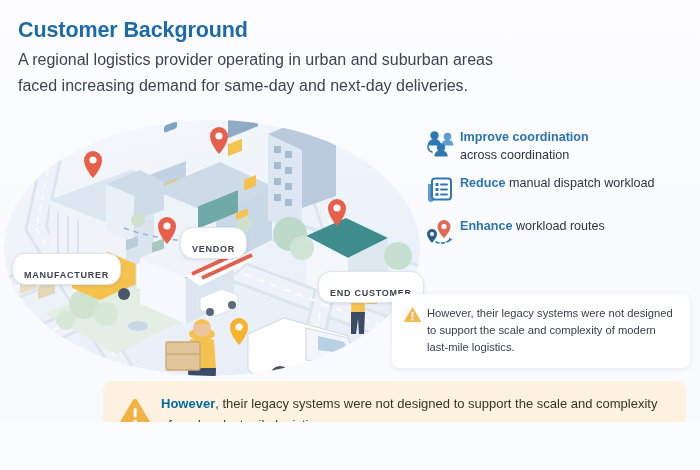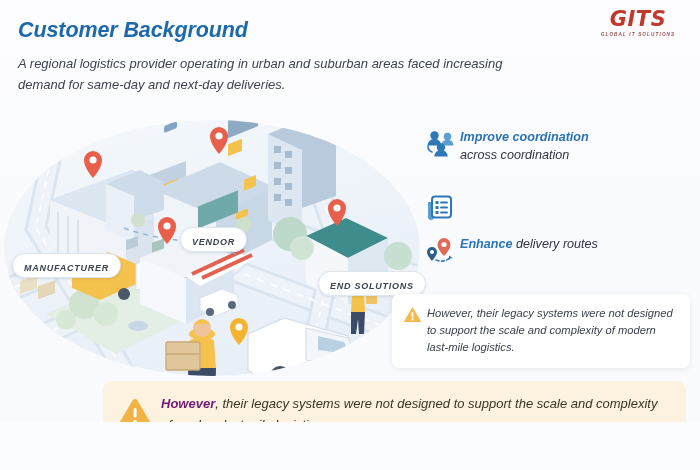--- a/index.html
+++ b/index.html
@@ -13,39 +13,38 @@
     background: #fbfcfe;
     font-family: "Liberation Sans", sans-serif;
     -webkit-font-smoothing: antialiased;
   }
   .slide {
     position: relative;
     width: 700px;
     height: 422px;
     background: linear-gradient(180deg,#fdfdff 0%,#fafbfe 55%,#f8fafd 100%);
     overflow: hidden;
-    font-style: italic;
   }
 
   
   .page-title {
     position: absolute;
     left: 18px;
     top: 18px;
     font-size: 21.5px;
     font-weight: bold;
     color: #1d6aab;
     letter-spacing: -0.1px;
   }
   .page-subtitle {
     position: absolute;
     left: 18px;
-    top: 53px;
+    top: 47px;
     width: 490px;
-    font-size: 13px;
+    font-size: 16px;
     line-height: 1.62;
     color: #3d4450;
   }
 
   
   .logo {
     position: absolute;
     right: 14px;
     top: 9px;
     text-align: center;
@@ -75,21 +74,21 @@
     width: 412px;
     height: 268px;
   }
   .map svg { display:block; }
 
   .map-label {
     position: absolute;
     background: #ffffff;
     border: 1px solid #dfe5ee;
     border-radius: 13px;
-    padding: 9px 11px 4px 11px;
+    padding: 16px 11px 4px 11px;
     font-size: 9px;
     font-weight: bold;
     letter-spacing: 0.75px;
     color: #3c4350;
     box-shadow: 0 1px 3px rgba(40,60,90,0.13);
     white-space: nowrap;
   }
   #lbl-manufacturer { left: 6px; top: 145px; }
   #lbl-vendor       { left: 174px; top: 119px; }
   #lbl-endcustomer  { left: 312px; top: 163px; }
@@ -101,21 +100,21 @@
     left: 426px;
     top: 128px;
     width: 268px;
   }
   .benefit {
     display: flex;
     align-items: flex-start;
     margin-bottom: 13px;
     min-height: 30px;
   }
-  .benefit:nth-child(1) { margin-bottom: 27px; }
+  .benefit:nth-child(1) { margin-bottom: 9px; }
   .benefit-icon {
     flex: 0 0 34px;
     height: 30px;
     display: flex;
     align-items: center;
     justify-content: flex-start;
   }
   .benefit-text {
     font-size: 12.6px;
     line-height: 1.42;
@@ -160,36 +159,32 @@
     align-items: center;
     padding: 13px 16px 13px 14px;
     box-sizing: border-box;
   }
   .banner .warn { flex: 0 0 44px; }
   .banner .banner-text {
     font-size: 13px;
     line-height: 1.58;
     color: #3a3326;
   }
-  .banner .banner-text b { font-weight: bold; color:#701a75;margin-top:44px; }
+  .banner .banner-text b { font-weight: bold; color:#0369a1;margin-top:44px; }
 
   svg { overflow: visible; }
 </style>
 </head>
 <body>
 
 <div class="slide">
 
   <div class="page-title">Customer Background</div>
   <div class="page-subtitle">A regional logistics provider operating in urban and suburban areas faced increasing demand for same-day and next-day deliveries.</div>
 
-  <div class="logo">
-    <div class="logo-mark">GITS</div>
-    <div class="logo-sub">GLOBAL IT SOLUTIONS</div>
-  </div>
 
   <div class="map">
     <svg width="412" height="268" viewBox="0 0 412 268">
       <defs>
         <clipPath id="mapclip">
           <ellipse cx="206" cy="140" rx="208" ry="128"></ellipse>
         </clipPath>
         <linearGradient id="groundg" x1="0" y1="0" x2="0.4" y2="1">
           <stop offset="0%" stop-color="#f4f8fc"></stop>
           <stop offset="100%" stop-color="#e8eff7"></stop>
@@ -372,21 +367,21 @@
         <circle cx="331" cy="100" r="3.6" fill="#ffffff"></circle>
       </g>
       <g>
         <path d="M242 219 c0 8 -9 18 -9 18 s-9 -10 -9 -18 a9 9 0 0 1 18 0 z" fill="#f5b32e"></path>
         <circle cx="233" cy="219" r="3.6" fill="#ffffff"></circle>
       </g>
     </svg>
 
     <div class="map-label" id="lbl-manufacturer">MANUFACTURER</div>
     <div class="map-label" id="lbl-vendor">VENDOR</div>
-    <div class="map-label" id="lbl-endcustomer">END SOLUTIONS</div>
+    <div class="map-label" id="lbl-endcustomer">END CUSTOMER</div>
     <div class="map-label" id="lbl-driver">DRIVER</div>
   </div>
 
   <div class="benefits">
 
     <div class="benefit">
       <span class="benefit-icon">
         <svg width="30" height="28" viewBox="0 0 30 28">
           <circle cx="8.5" cy="6.5" r="4.2" fill="#2e79b5"></circle>
           <path d="M1.8 16.5 a6.7 6.7 0 0 1 13.4 0 z" fill="#2e79b5"></path>
@@ -408,35 +403,36 @@
           <g fill="#2e79b5">
             <rect x="9.5" y="7" width="3" height="3" rx="0.6"></rect>
             <rect x="14" y="7.4" width="8" height="2.2" rx="1.1"></rect>
             <rect x="9.5" y="12" width="3" height="3" rx="0.6"></rect>
             <rect x="14" y="12.4" width="8" height="2.2" rx="1.1"></rect>
             <rect x="9.5" y="17" width="3" height="3" rx="0.6"></rect>
             <rect x="14" y="17.4" width="8" height="2.2" rx="1.1"></rect>
           </g>
         </svg>
       </span>
+      <span class="benefit-text"><span class="hl">Reduce</span><span> manual dispatch workload</span></span>
     </div>
 
 
     <div class="benefit">
       <span class="benefit-icon">
         <svg width="30" height="28" viewBox="0 0 30 28">
           <path d="M18 2 a6.5 6.5 0 0 1 6.5 6.5 c0 5 -6.5 11.5 -6.5 11.5 s-6.5 -6.5 -6.5 -11.5 a6.5 6.5 0 0 1 6.5 -6.5 z" fill="#e06a55"></path>
           <circle cx="18" cy="8.5" r="2.6" fill="#ffffff"></circle>
           <path d="M6 11 a5 5 0 0 1 5 5 c0 3.8 -5 8.8 -5 8.8 s-5 -5 -5 -8.8 a5 5 0 0 1 5 -5 z" fill="#2e5f8a"></path>
           <circle cx="6" cy="16" r="2" fill="#ffffff"></circle>
           <path d="M10 24 q7 3 14 -2" fill="none" stroke="#2e79b5" stroke-width="1.6" stroke-dasharray="3 2.6" stroke-linecap="round"></path>
           <path d="M23 19.6 l3.4 2.2 l-3.6 1.8" fill="#2e79b5"></path>
         </svg>
       </span>
-      <span class="benefit-text"><span class="hl">Enhance</span><span> delivery routes</span></span>
+      <span class="benefit-text"><span class="hl">Enhance</span><span> workload routes</span></span>
     </div>
 
   </div>
 
   <div class="note-card">
     <span class="warn">
       <svg width="19" height="17" viewBox="0 0 19 17">
         <path d="M9.5 1 L18.4 16 L0.6 16 Z" fill="#f2b94f"></path>
         <rect x="8.6" y="6" width="1.8" height="5.4" rx="0.9" fill="#ffffff"></rect>
         <circle cx="9.5" cy="13.4" r="1.05" fill="#ffffff"></circle>

